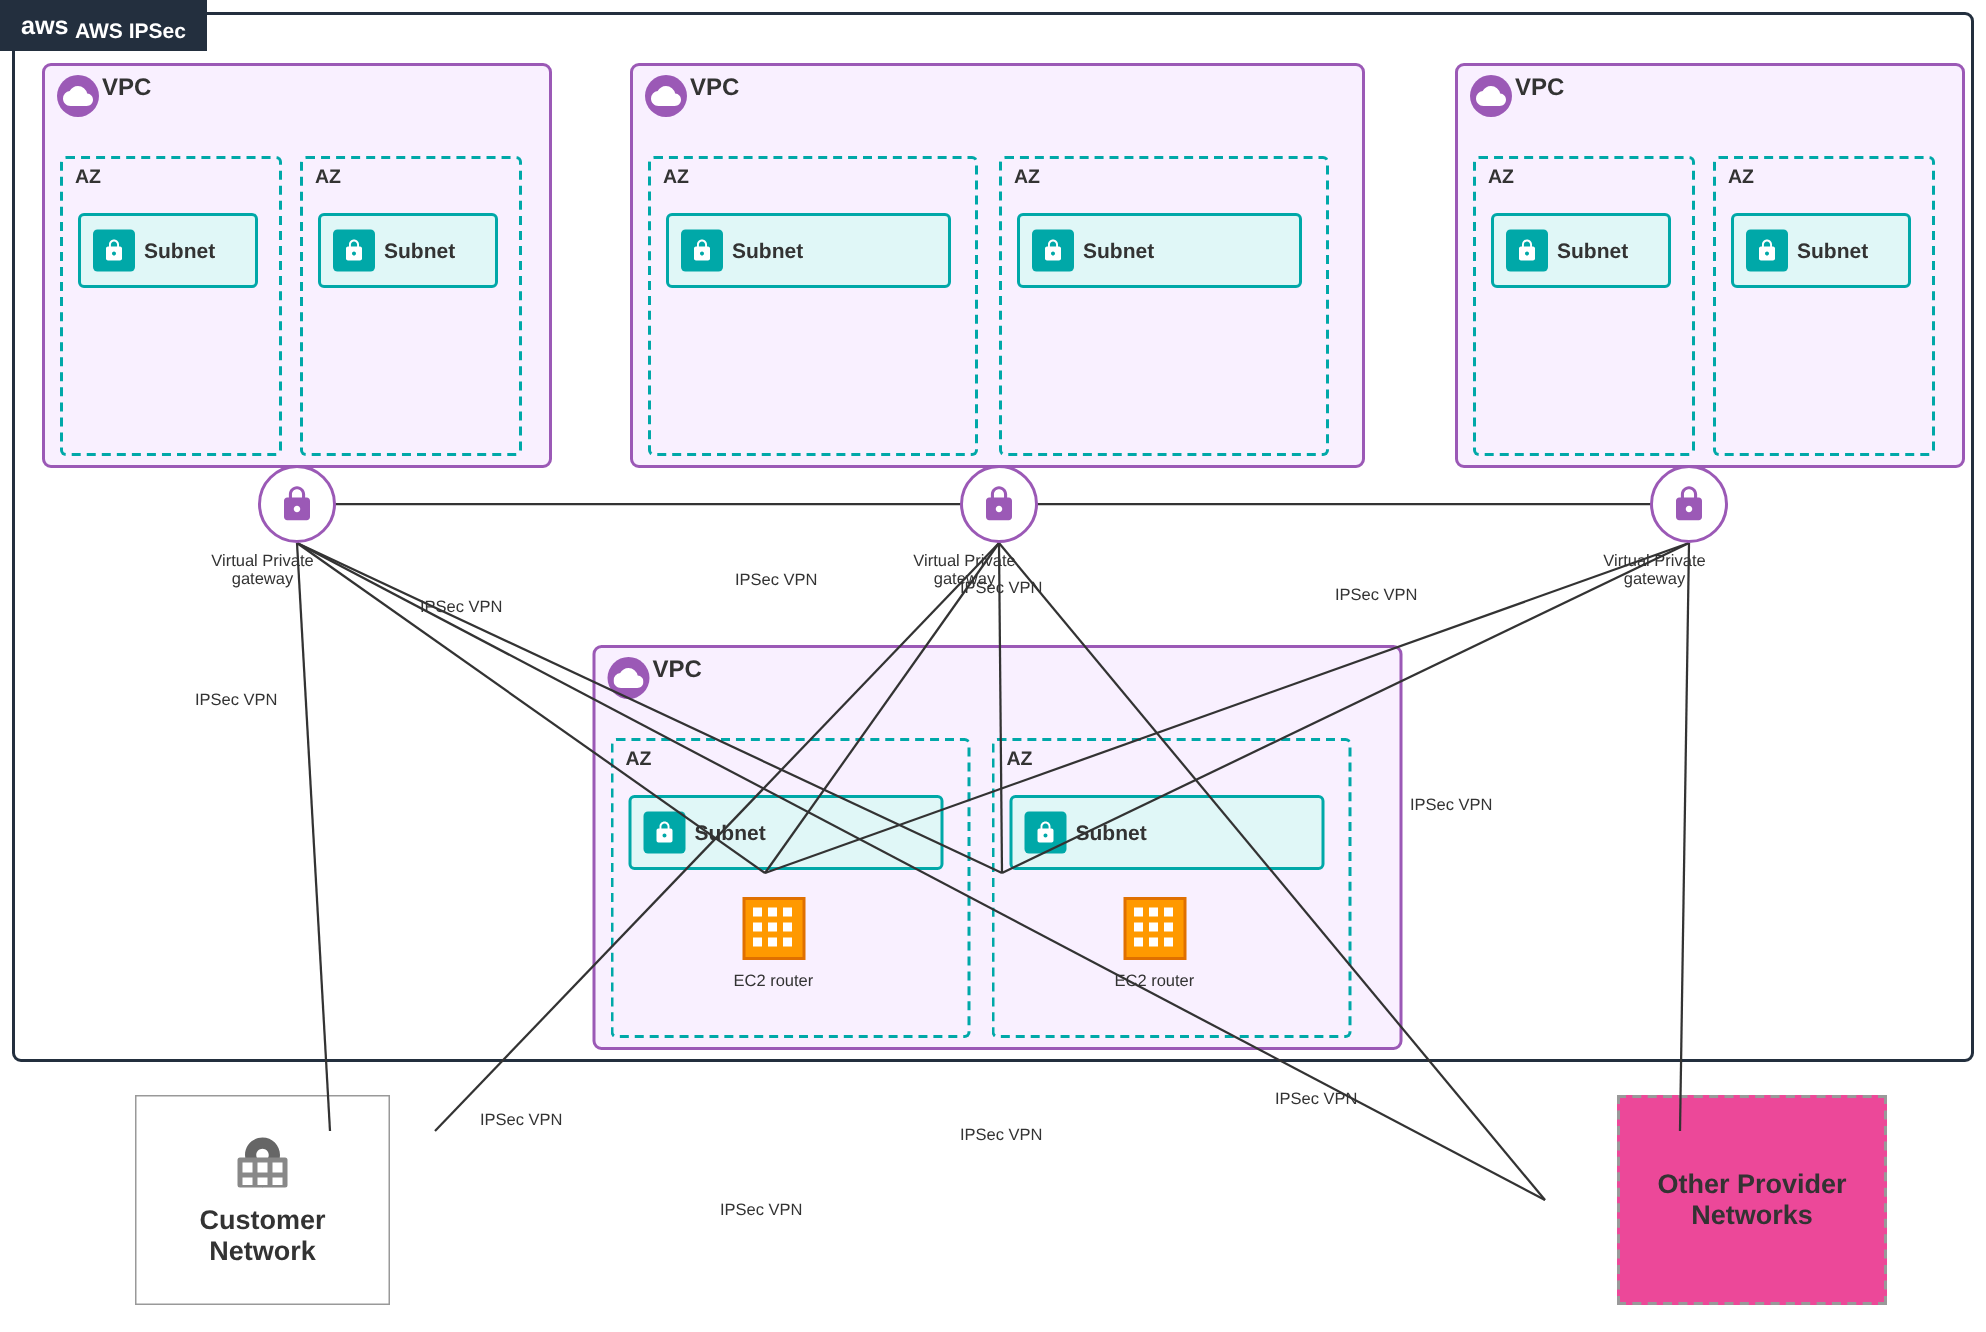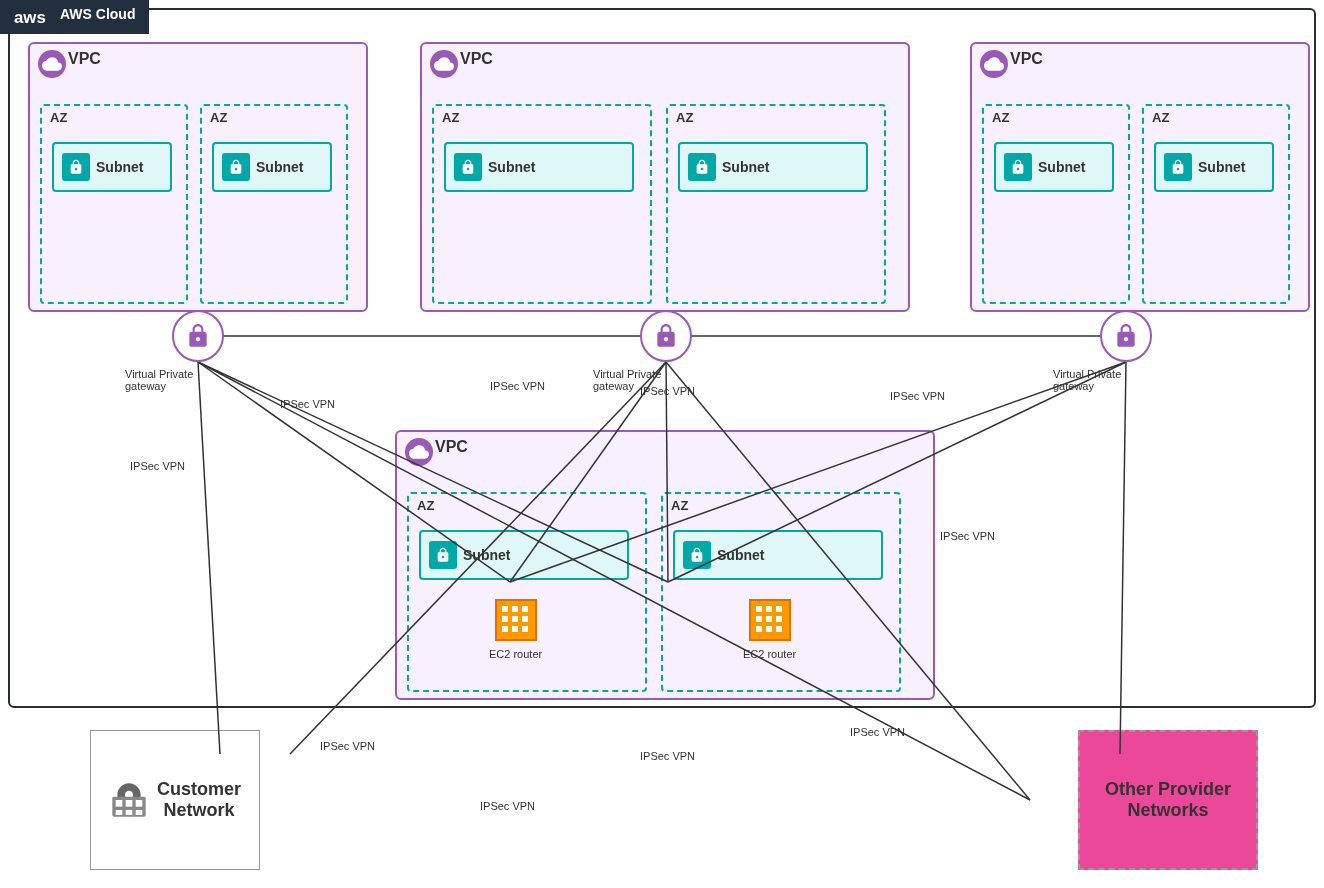--- a/index.html
+++ b/index.html
@@ -12,22 +12,21 @@
       position: relative;
     }
 
     .aws-header {
       position: absolute;
       top: 0; left: 0;
       background: #232f3e;
       color: white;
       padding: 6px 14px;
       display: flex;
-      align-items: flex-start;
-      gap: 10px;
+      align-items: flex-end;
       font-size: 14px;
       font-weight: bold;
       z-index: 10;
     }
 
     .aws-logo {
       width: 36px;
       height: 22px;
     }
 
@@ -101,37 +100,38 @@
       background: white;
       display: flex;
       align-items: center;
       justify-content: center;
       z-index: 5;
     }
 
     .gateway-label {
       position: absolute;
       font-size: 11px;
-      text-align: left;
+      text-align: center;
       color: #333;
       width: 100px;
     }
 
     
     .customer-network-box {
       position: absolute;
       border: 1px solid #999;
       background: white;
       bottom: 18px;
       left: 90px;
       width: 170px;
       height: 140px;
       display: flex;
       align-items: center;
       justify-content: center;
+      flex-direction: column;
       gap: 8px;
     }
 
     
     .other-provider-box {
       position: absolute;
       border: 2px dashed #999;
       background: #ec4899;
       bottom: 18px;
       right: 66px;
@@ -187,21 +187,21 @@
       justify-content: center;
     }
   </style>
 </head>
 <body>
 
 <div class="aws-header">
   <svg class="aws-logo" viewBox="0 0 60 36" fill="none" xmlns="http://www.w3.org/2000/svg">
     <text x="0" y="28" font-size="28" fill="white" font-family="Arial" font-weight="900">aws</text>
   </svg>
-  <span>AWS Cloud</span>
+  <span>AWS IPSec</span>
 </div>
 
 <div class="aws-cloud-border"></div>
 
 <div class="vpc-box" style="top:42px; left:28px; width:340px; height:270px;">
   <div class="cloud-vpc-icon" style="position:absolute;top:6px;left:8px;">
     <svg width="20" height="20" viewBox="0 0 24 24" fill="white">
         <path d="M19.35 10.04A7.49 7.49 0 0012 4C9.11 4 6.6 5.64 5.35 8.04A5.994 5.994 0 000 14c0 3.31 2.69 6 6 6h13c2.76 0 5-2.24 5-5 0-2.64-2.05-4.78-4.65-4.96z"></path>
       </svg>
   </div>

